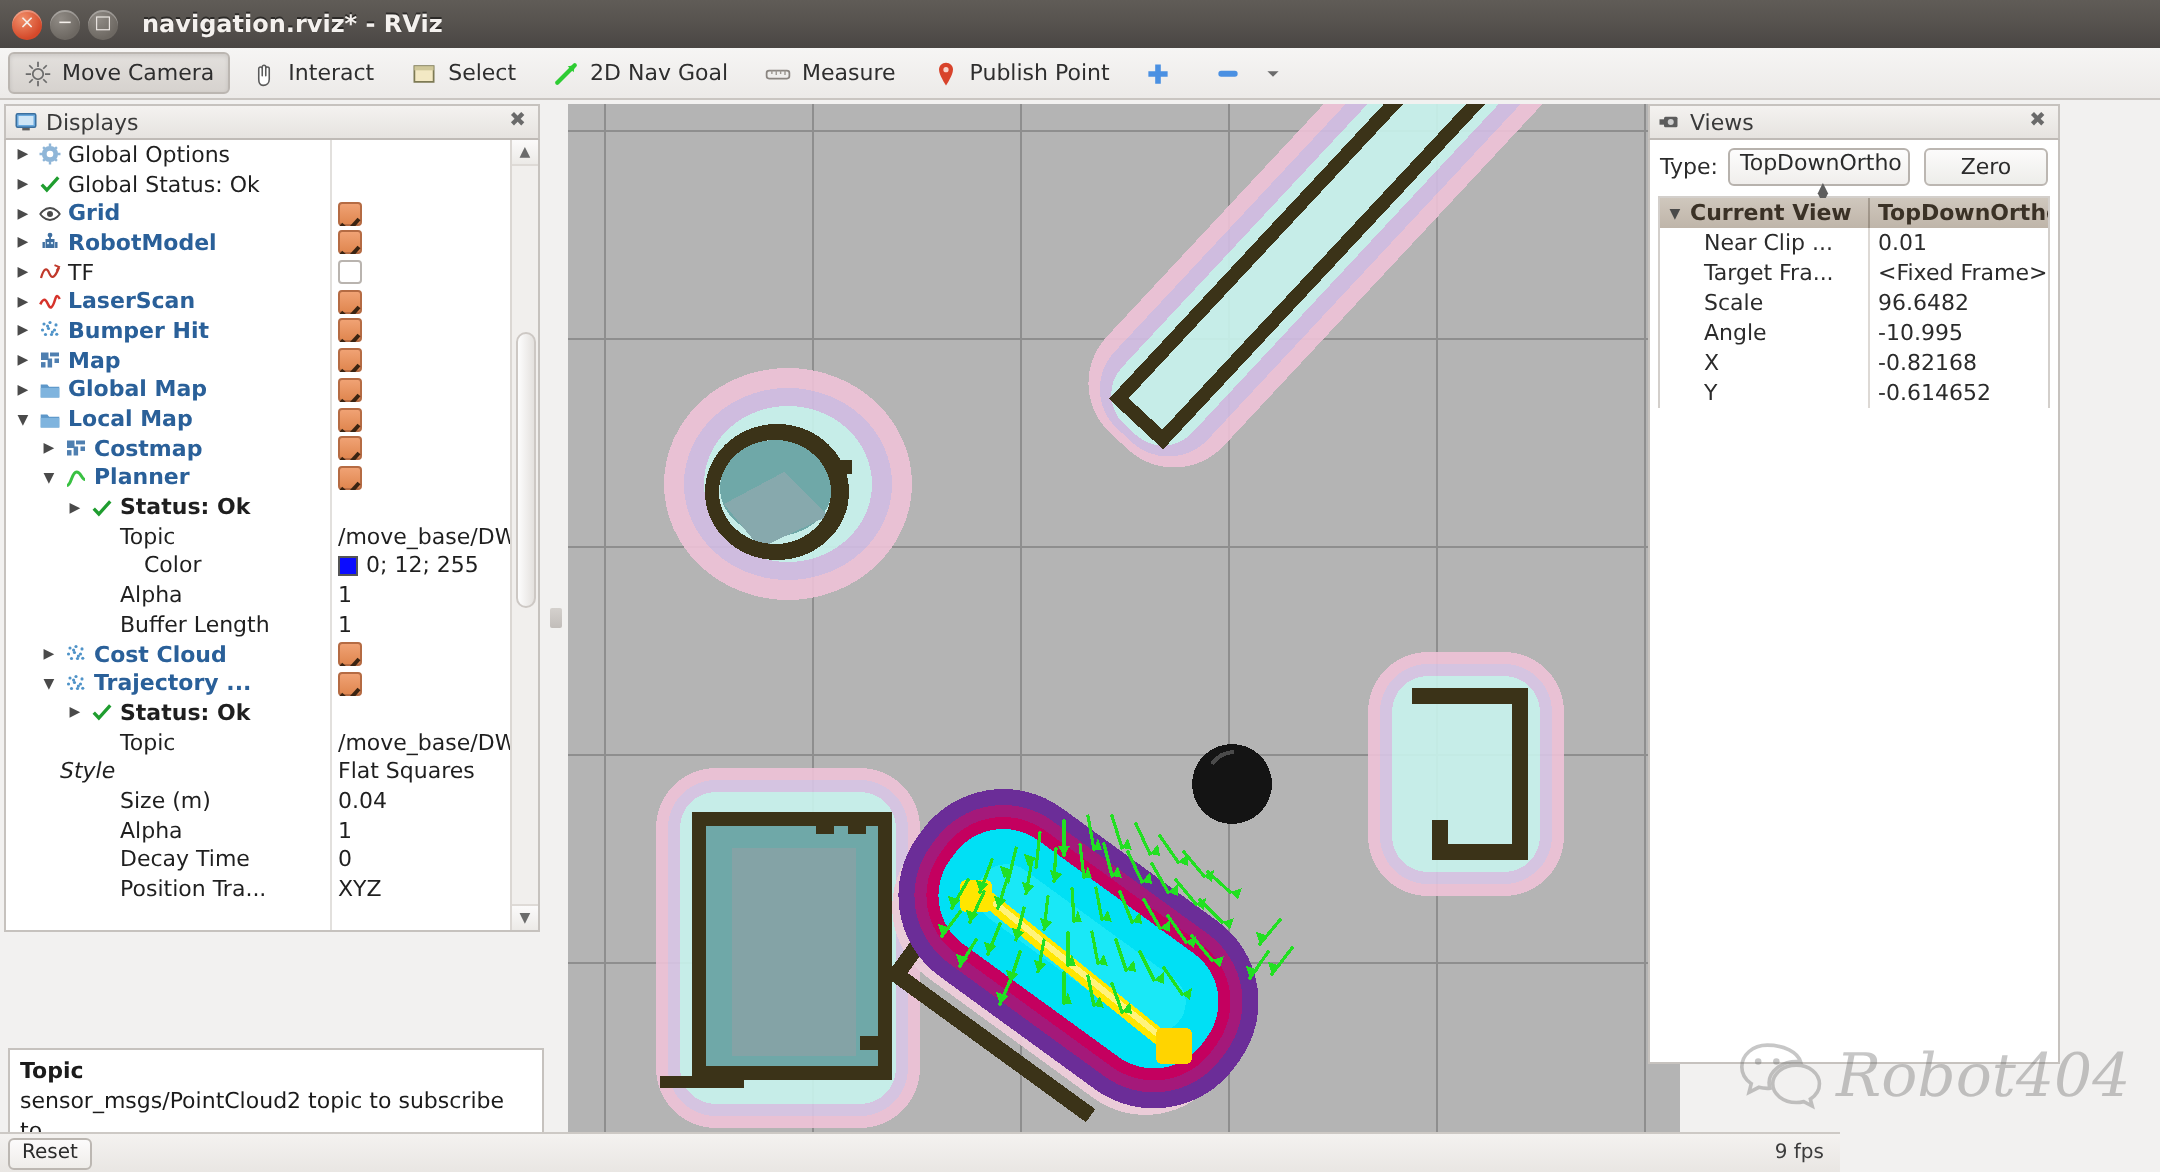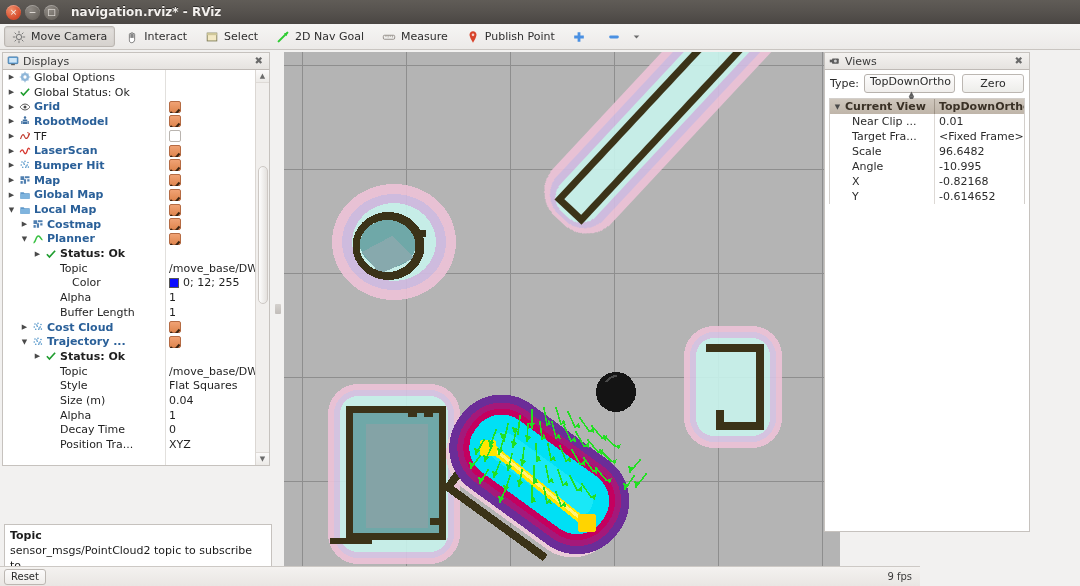--- a/index.html
+++ b/index.html
@@ -548,21 +548,21 @@
             <div class="tw-left" style="padding-left: 30px;">
               <span class="arrow none">▶</span>
               <span class="ico"></span>
               <span class="lbl prop">Topic</span>
             </div>
             <div class="tw-right">
               <span class="val">/move_base/DWAPla...</span>
             </div>
           </div>
           <div class="trow">
-            <div class="tw-left" style="padding-left: 30px;">
+            <div class="tw-left" style=" font-style: italic;">
               <span class="arrow none">▶</span>
               <span class="ico"></span>
               <span class="lbl prop">Style</span>
             </div>
             <div class="tw-right">
               <span class="val">Flat Squares</span>
             </div>
           </div>
           <div class="trow">
             <div class="tw-left" style="padding-left: 30px;">
@@ -799,19 +799,28 @@
               <div class="vsep"></div>
               <div class="vcol1 vindent">Y</div>
               <div class="vcol2">-0.614652</div>
             </div>
           </div>
       </div>
     </div>
 
   </div>
 
+  <div class="watermark">
+    <svg style="width:44px;height:40px;flex:0 0 44px" viewBox="0 0 48 44">
+      <path d="M17 5C9 5 3 10.4 3 17c0 3.7 2 7 5.2 9.2L7 31l5.4-2.8c1.4.4 3 .6 4.6.6.5 0 1 0 1.5-.1-.3-1-.5-2-.5-3C18 19.6 24.8 14 33 14c.8 0 1.6 0 2.3.2C33.8 8.9 26.2 5 17 5z" fill="none" stroke="#6d6d6d" stroke-width="2"></path>
+      <circle cx="12" cy="14" r="1.8" fill="#6d6d6d"></circle>
+        <circle cx="22" cy="14" r="1.8" fill="#6d6d6d"></circle>
+      <path d="M33 16c-7.2 0-13 4.6-13 10.3 0 5.7 5.8 10.3 13 10.3 1.4 0 2.8-.2 4.1-.5l4.6 2.4-1-3.8c3-1.9 5-4.9 5-8.4C45.7 20.6 40 16 33 16z" fill="none" stroke="#6d6d6d" stroke-width="2"></path>
+    </svg>
+    <span>Robot404</span>
+  </div>
 
   <div class="statusbar">
     <div class="resetbtn">Reset</div>
     <div class="fps">9 fps</div>
   </div>
 
 </div>
 
 </body></html>

